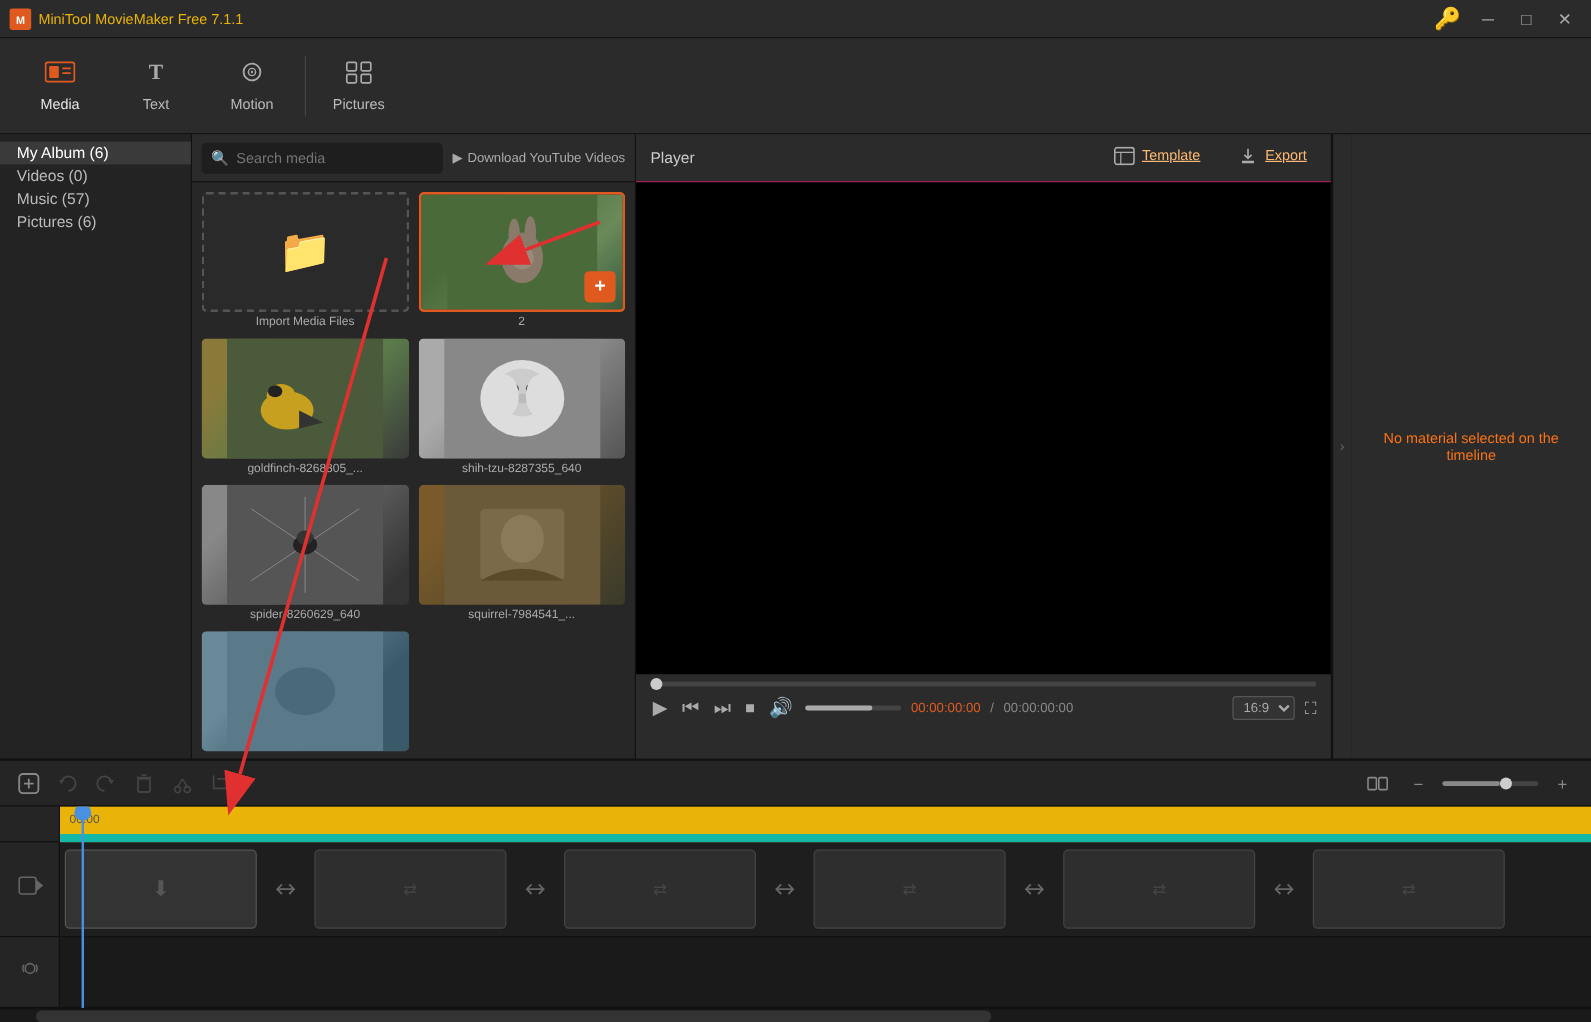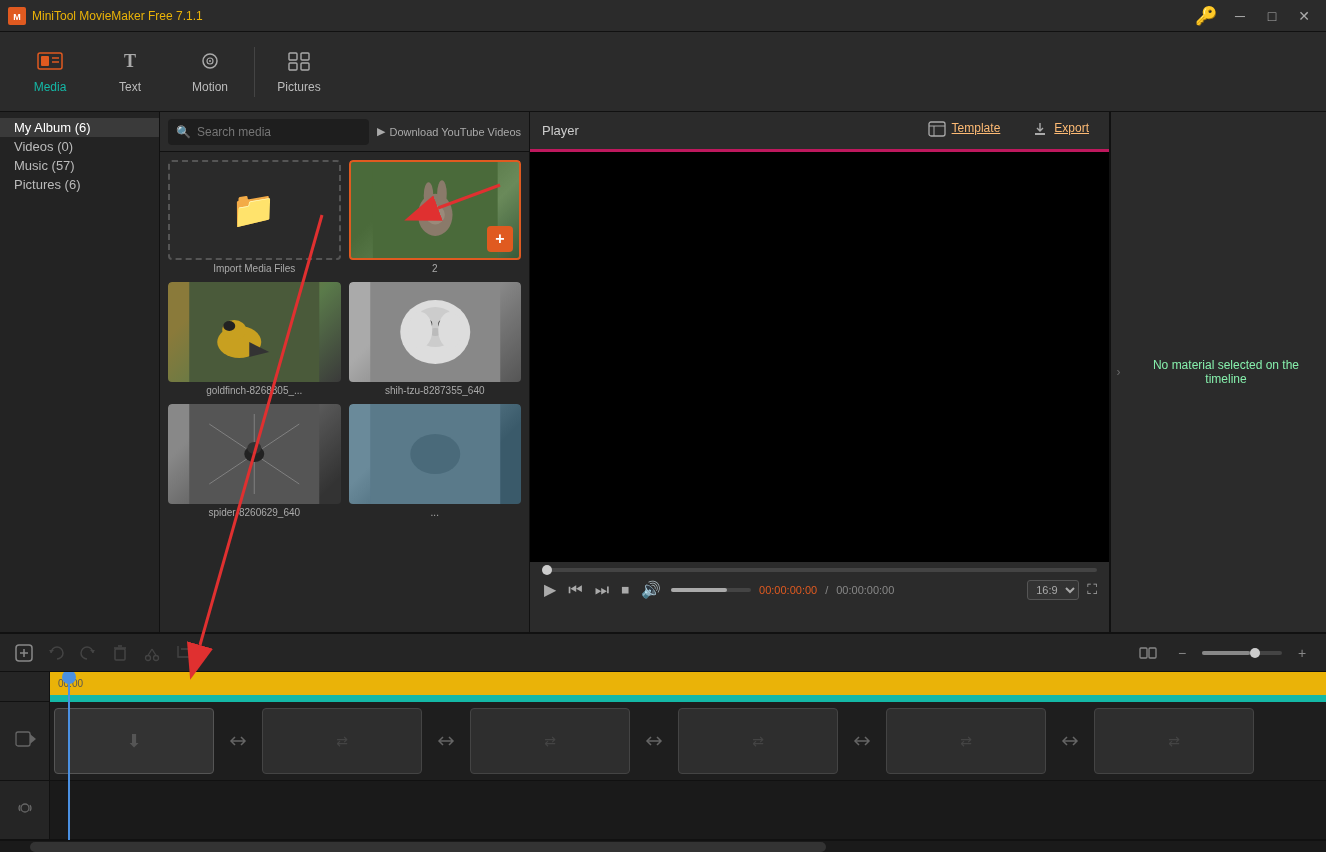--- a/index.html
+++ b/index.html
@@ -70,21 +70,21 @@
       justify-content: center;
       width: 80px;
       height: 72px;
       cursor: pointer;
       border-radius: 4px;
       padding: 6px 4px;
       color: #bbb;
       font-size: 12px;
       gap: 4px;
     }
-    .toolbar-item.active { color: #14b8a6; }
+    .toolbar-item.active { color: #e5e5e5; }
     .toolbar-item .t-icon {
       font-size: 24px;
       line-height: 1;
     }
     .toolbar-item .t-label {
       font-size: 12px;
     }
     .toolbar-sep {
       width: 1px;
       height: 50px;
@@ -250,21 +250,21 @@
       display: flex;
       flex-direction: column;
       border-right: 1px solid #111;
     }
     #player-header {
       height: 40px;
       background: #2b2b2b;
       display: flex;
       align-items: center;
       padding: 0 12px;
-      border-bottom: 3px solid #be185d;
+      border-bottom: 1px solid #be185d;
       justify-content: space-between;
     }
     #player-header .player-title {
       font-size: 13px;
       color: #ccc;
     }
     #player-header .header-actions {
       display: flex;
       align-items: center;
       gap: 16px;
@@ -369,21 +369,21 @@
     #right-panel {
       width: 200px;
       background: #2b2b2b;
       display: flex;
       align-items: center;
       justify-content: center;
       padding: 12px;
     }
     #right-panel .no-material {
       font-size: 12px;
-      color: #86efac;
+      color: #f97316;
       text-align: center;
     }
 
     
     #collapse-handle {
       width: 16px;
       background: #2b2b2b;
       display: flex;
       align-items: center;
       justify-content: center;
@@ -702,20 +702,31 @@
               <line x1="20" y1="20" x2="110" y2="80" stroke="#aaa" stroke-width="0.5"></line>
               <line x1="65" y1="10" x2="65" y2="90" stroke="#aaa" stroke-width="0.5"></line>
               <line x1="110" y1="20" x2="20" y2="80" stroke="#aaa" stroke-width="0.5"></line>
               <ellipse cx="65" cy="50" rx="10" ry="8" fill="#222"></ellipse>
               <ellipse cx="65" cy="44" rx="7" ry="6" fill="#333"></ellipse>
             </svg>
           </div>
           <span class="media-item-label">spider-8260629_640</span>
         </div>
 
+        <div class="media-item">
+          <div class="media-item-thumb img-squirrel">
+            <svg width="100%" height="100%" viewBox="0 0 130 100" style="position:absolute;top:0;left:0;">
+              <rect width="130" height="100" fill="#6a5a3a"></rect>
+              <rect x="30" y="20" width="70" height="60" rx="4" fill="#7a6a4a"></rect>
+              <ellipse cx="65" cy="45" rx="18" ry="20" fill="#8a7a5a"></ellipse>
+              <path d="M30 80 Q65 60 100 80" fill="#5a4a2a"></path>
+            </svg>
+          </div>
+          <span class="media-item-label">squirrel-7984541_...</span>
+        </div>
 
         <div class="media-item">
           <div class="media-item-thumb img-partial">
             <svg width="100%" height="100%" viewBox="0 0 130 100" style="position:absolute;top:0;left:0;">
               <rect width="130" height="100" fill="#5a7a8a"></rect>
               <ellipse cx="65" cy="50" rx="25" ry="20" fill="#4a6a7a"></ellipse>
             </svg>
           </div>
           <span class="media-item-label">...</span>
         </div>

